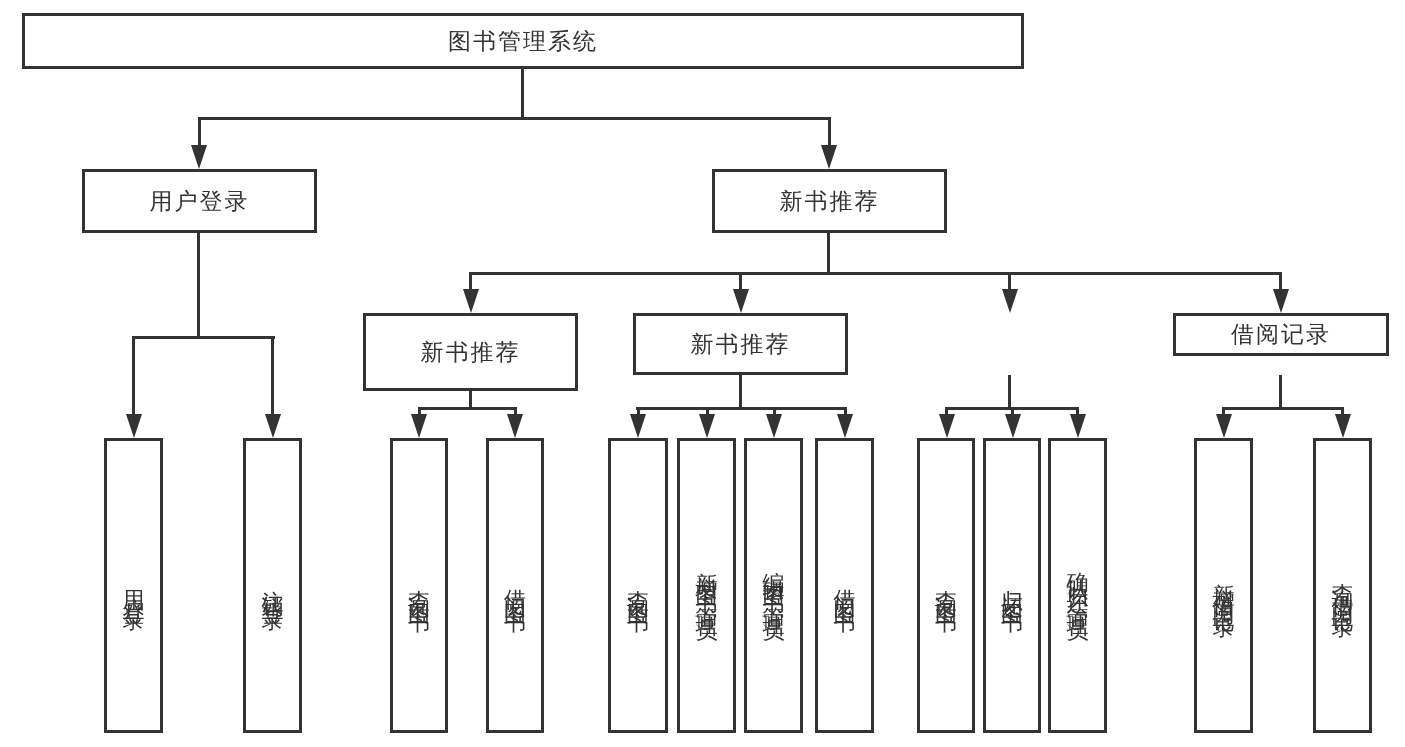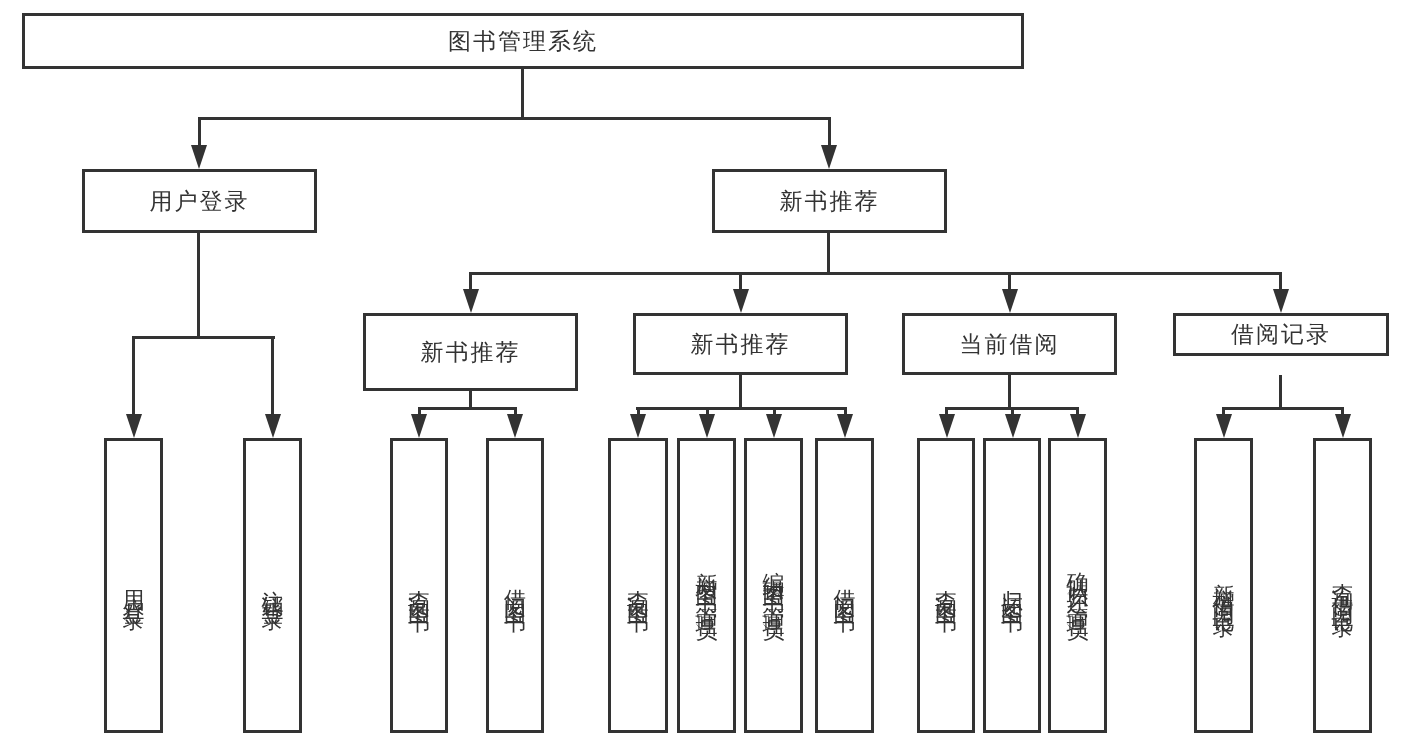--- a/index.html
+++ b/index.html
@@ -127,23 +127,20 @@
     </div>
     <div class="box h" style="left: 712px; top: 169px; width: 235px; height: 64px;">
       <span class="lbl">新书推荐</span>
     </div>
     <div class="box h" style="left: 363px; top: 313px; width: 215px; height: 78px;">
       <span class="lbl">新书推荐</span>
     </div>
     <div class="box h" style="left: 633px; top: 313px; width: 215px; height: 62px;">
       <span class="lbl">新书推荐</span>
     </div>
-    <div class="box h" style="left: 902px; top: 313px; width: 215px; height: 62px;">
-      <span class="lbl">当前借阅</span>
-    </div>
     <div class="box h" style="left: 1173px; top: 313px; width: 216px; height: 43px;">
       <span class="lbl">借阅记录</span>
     </div>
     <div class="box v" style="left: 104px; top: 438px; width: 59px; height: 295px;">
       <span class="lbl">用户登录</span>
     </div>
     <div class="box v" style="left: 243px; top: 438px; width: 59px; height: 295px;">
       <span class="lbl">注销登录</span>
     </div>
     <div class="box v" style="left: 390px; top: 438px; width: 58px; height: 295px;">

